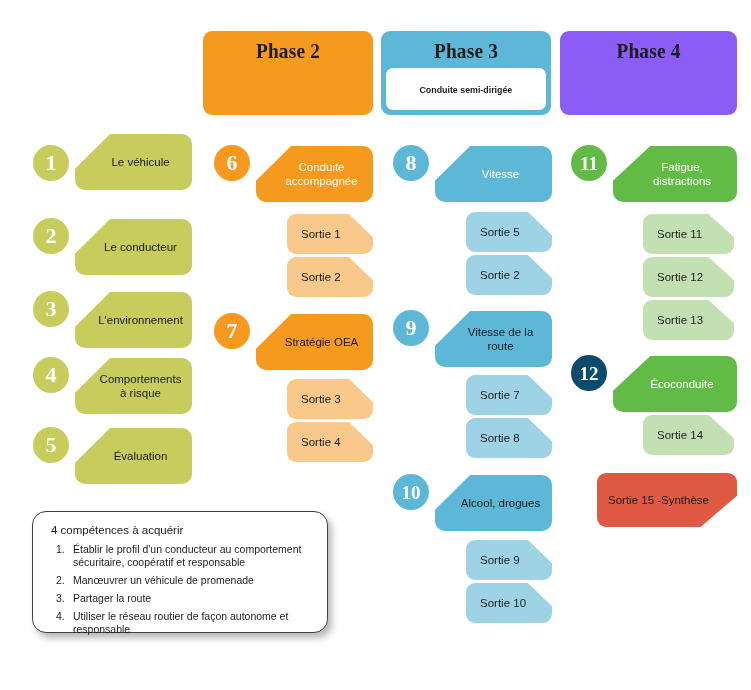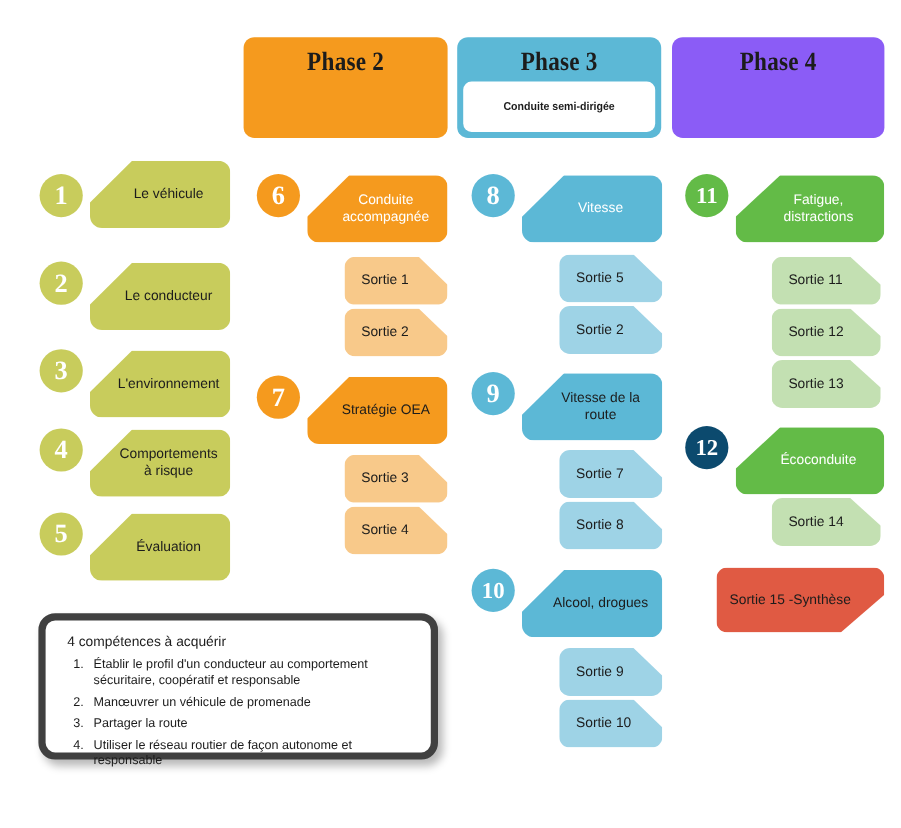--- a/index.html
+++ b/index.html
@@ -123,24 +123,24 @@
   .shape {
     position: absolute;
     left: 0; top: 0; right: 0; bottom: 0;
   }
 
   
   #legend {
     position: absolute;
     left: 32px;
     top: 511px;
-    width: 333px;
+    width: 296px;
     height: 122px;
     background: #ffffff;
-    border: 6px solid #404040;
+    border: 1px solid #404040;
     border-radius: 14px;
     box-shadow: 4px 5px 7px rgba(0,0,0,0.28);
     box-sizing: border-box;
     padding: 12px 16px 8px 18px;
   }
   .legend-title {
     font-size: 11.5px;
     color: #1c1c1c;
     margin-bottom: 7px;
   }

